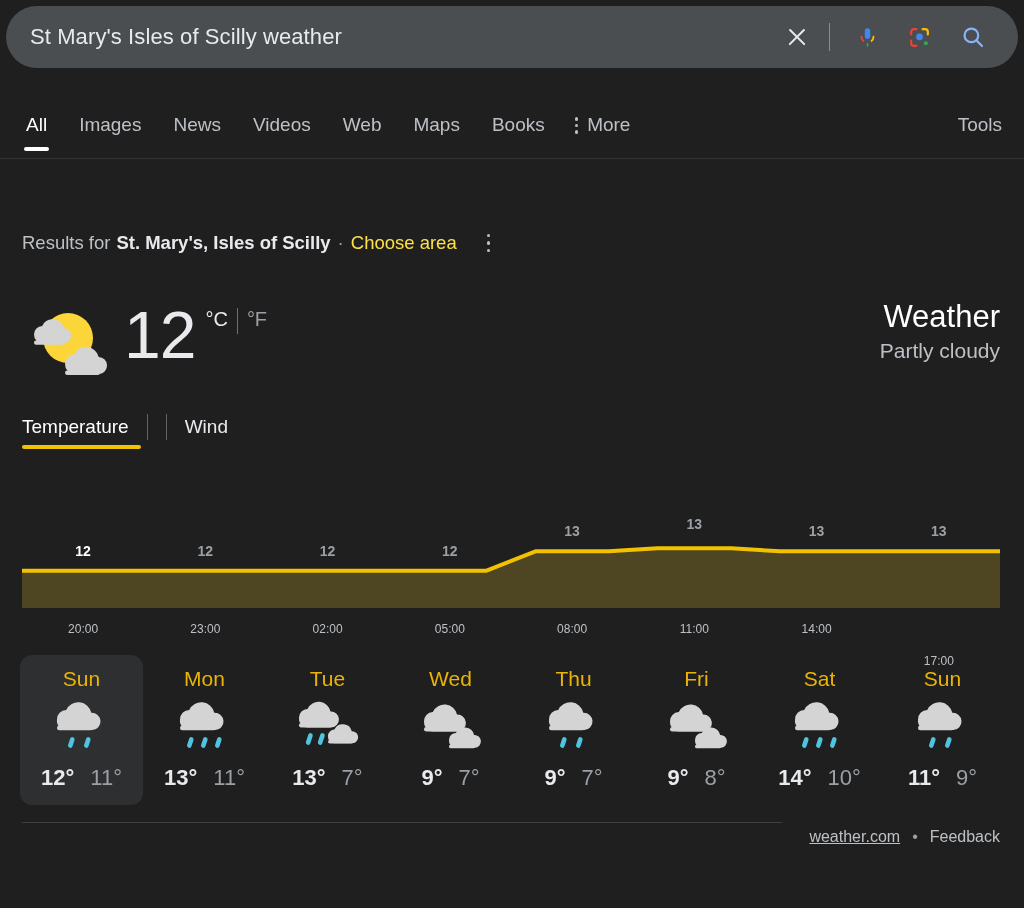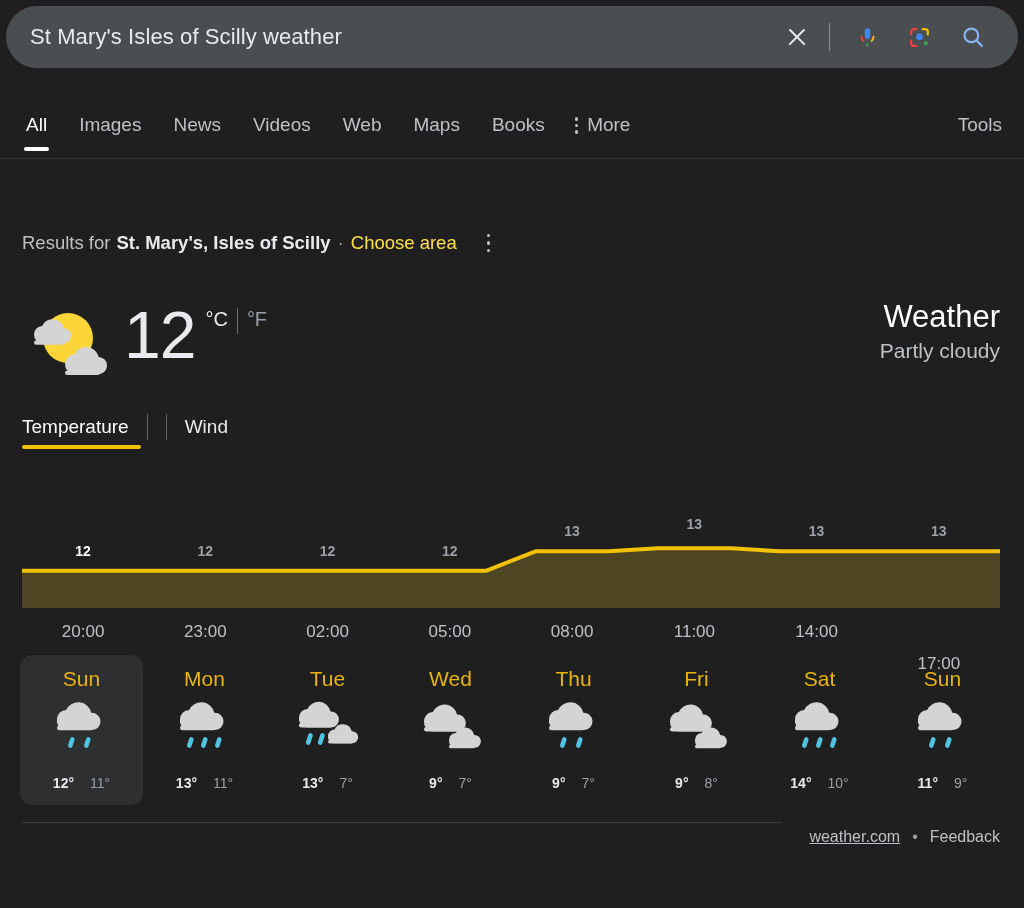--- a/index.html
+++ b/index.html
@@ -256,21 +256,21 @@
   }
   .chart-label.current-pt { color: #ffffff; }
 
   .time-axis {
     position: absolute;
     left: 22px; top: 622px;
     width: 978px; height: 24px;
   }
   .time-tick {
     position: absolute;
-    font-size: 17px;
+    font-size: 12px;
     color: #bdc1c6;
     transform: translateX(-50%);
     white-space: nowrap;
   }
 
   
   .days {
     position: absolute;
     left: 20px; top: 655px;
     width: 984px;
@@ -292,21 +292,21 @@
     color: #eab308;
     margin-bottom: 4px;
   }
   .day-icon { width: 66px; height: 62px; }
   .day-temps {
     position: absolute;
     bottom: 14px;
     display: flex;
     align-items: baseline;
     gap: 16px;
-    font-size: 14px;
+    font-size: 22px;
   }
   .t-high { color: #e8eaed; font-weight: bold; }
   .t-low  { color: #9aa0a6; }
 
   
   .footer-rule {
     position: absolute;
     left: 22px; top: 822px;
     width: 760px; height: 1px;
     background: #3c4043;

